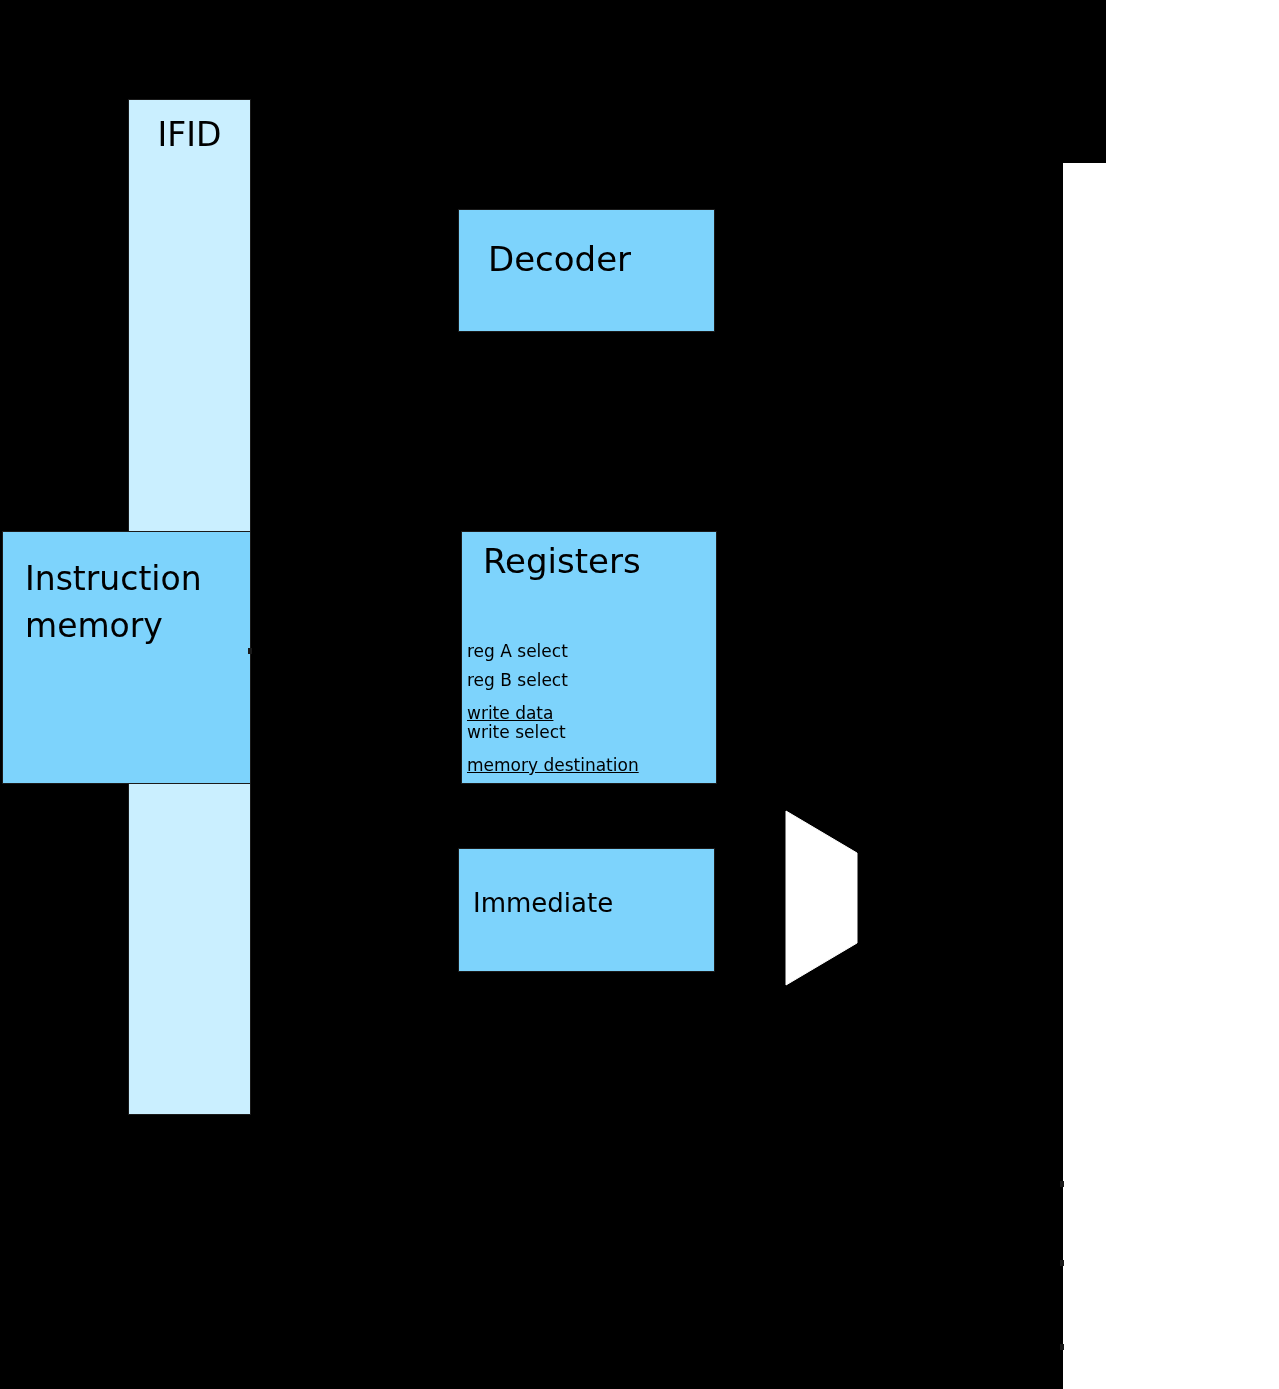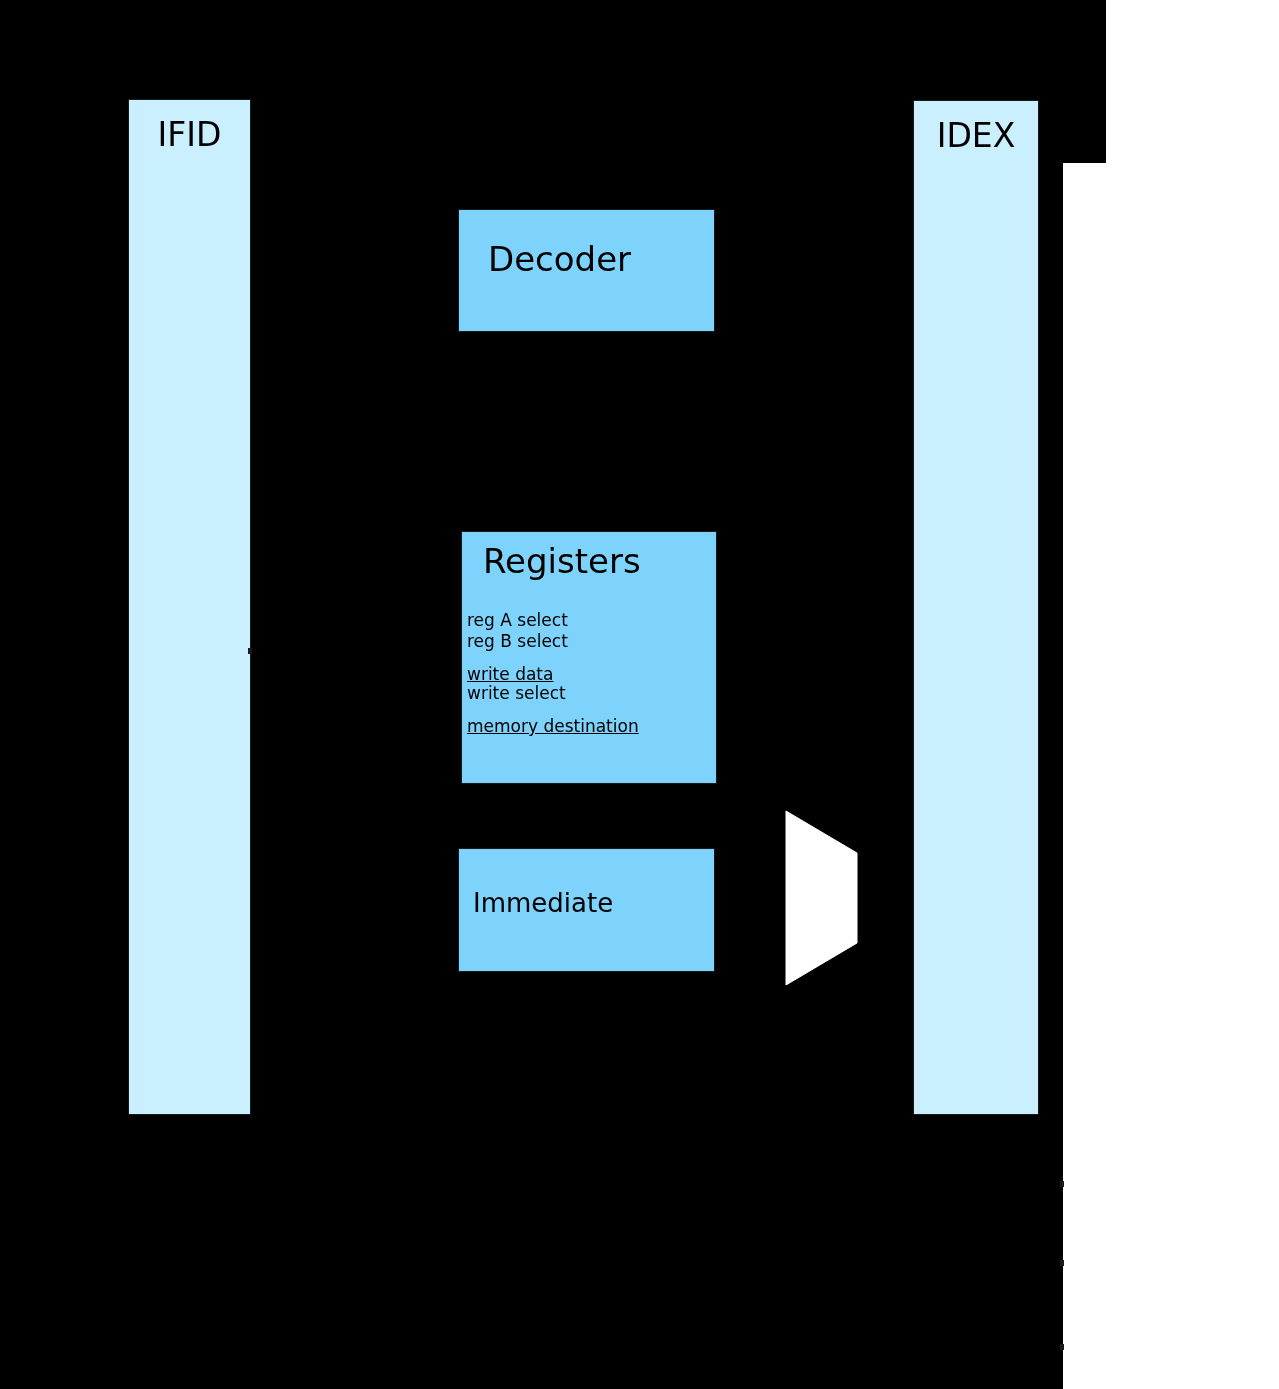--- a/index.html
+++ b/index.html
@@ -114,22 +114,23 @@
     position: absolute;
     left: 5px;
     top: 80px;
     width: 246px;
   }
   #registers-box .port-line {
     font-size: 17px;
     line-height: 1.0;
     color: #000000;
     padding-left: 0px;
-  }
-  #registers-box .port-line.gap-before { margin-top: 4px; }
+    margin-top: 31px;
+  }
+  #registers-box .port-line.gap-before { margin-top: 12px; }
   #registers-box .port-line.gap-before-lg { margin-top: 16px; text-decoration: underline; }
   #registers-box .port-line.tight { margin-top: 2px; }
   #immediate-box {
     left: 458px;
     top: 848px;
     width: 257px;
     height: 124px;
   }
   #immediate-box .unit-title {
     position: absolute;
@@ -160,24 +161,25 @@
 
 <div id="canvas">
 
   <div class="backdrop-top"></div>
   <div class="backdrop-main"></div>
 
   <div class="pipe-bar" id="ifid-bar">
     <div class="pipe-label">IFID</div>
   </div>
 
-  <div class="pipe-bar" id="idex-bar">
-    <div class="pipe-label">IDEX</div>
-  </div>
-
+
+  <div class="unit-box" id="instruction-memory-box">
+    <div class="unit-title">Instruction
+memory</div>
+  </div>
   <div class="tick" style="left:248px; top:648px;"></div>
 
   <div class="unit-box" id="decoder-box">
     <div class="unit-title">Decoder</div>
   </div>
 
   <div class="unit-box" id="registers-box">
     <div class="unit-title">Registers</div>
     <div class="port-list">
       <div class="port-line">reg A select</div>

